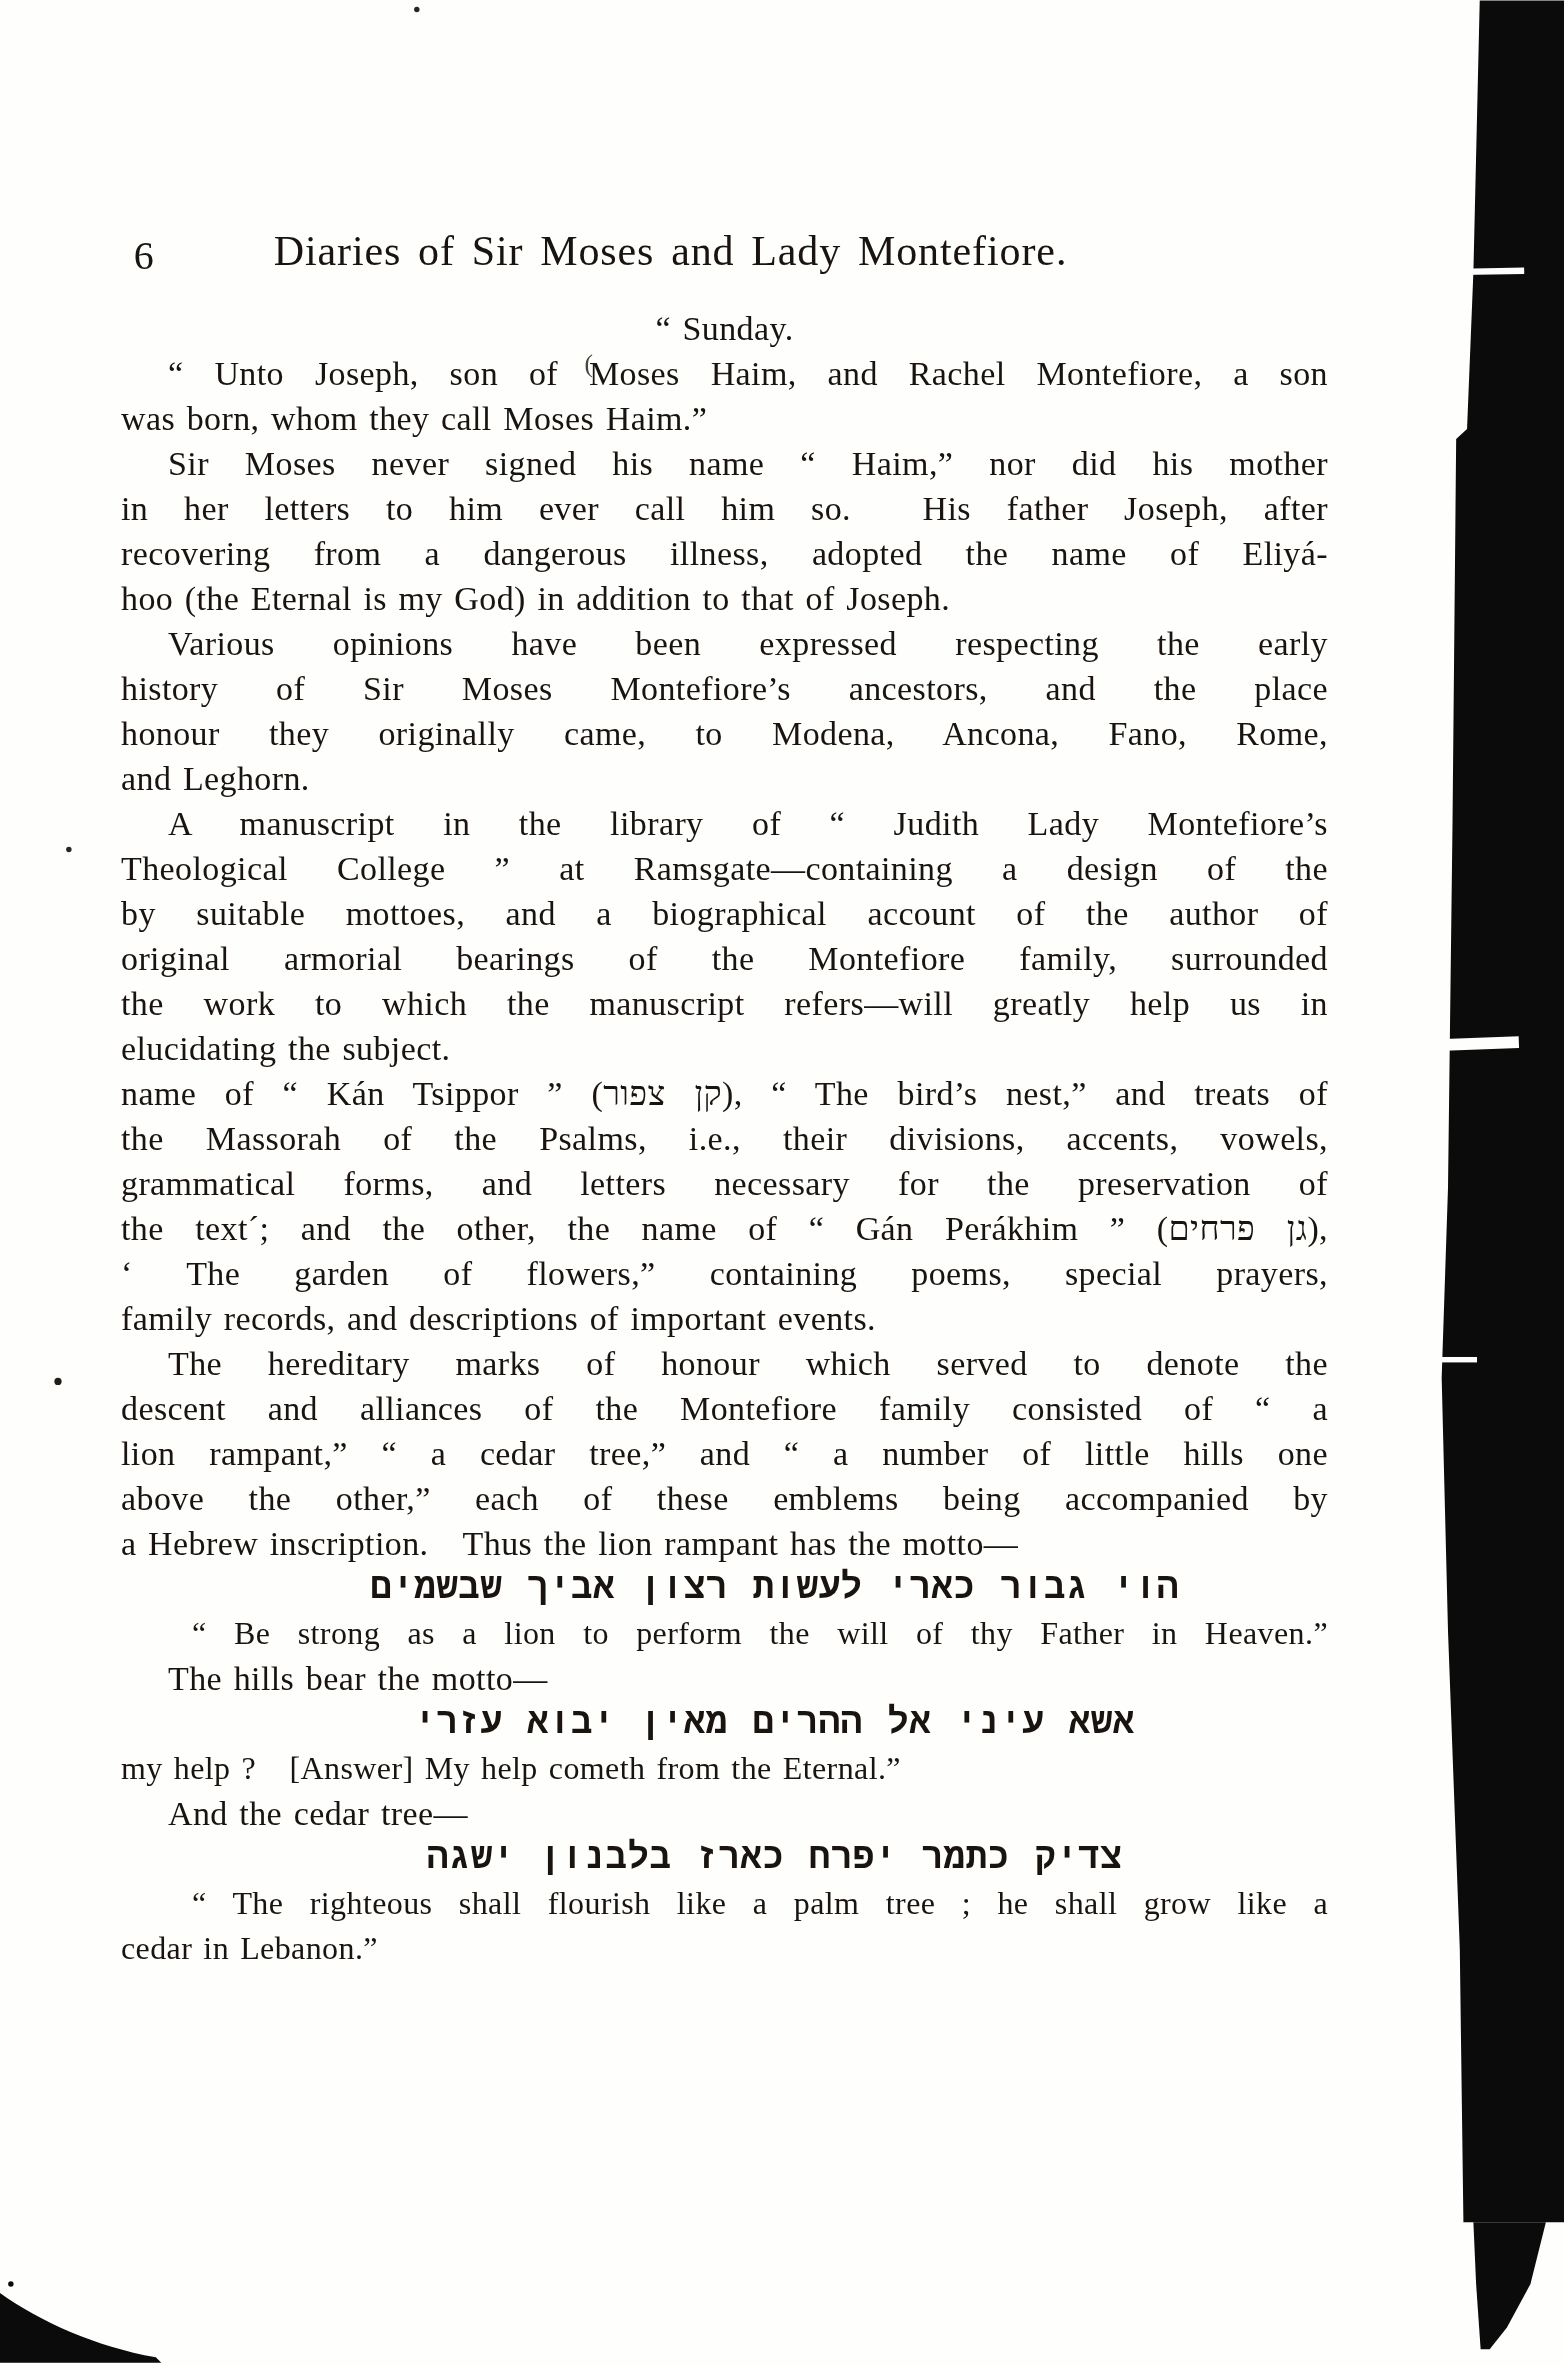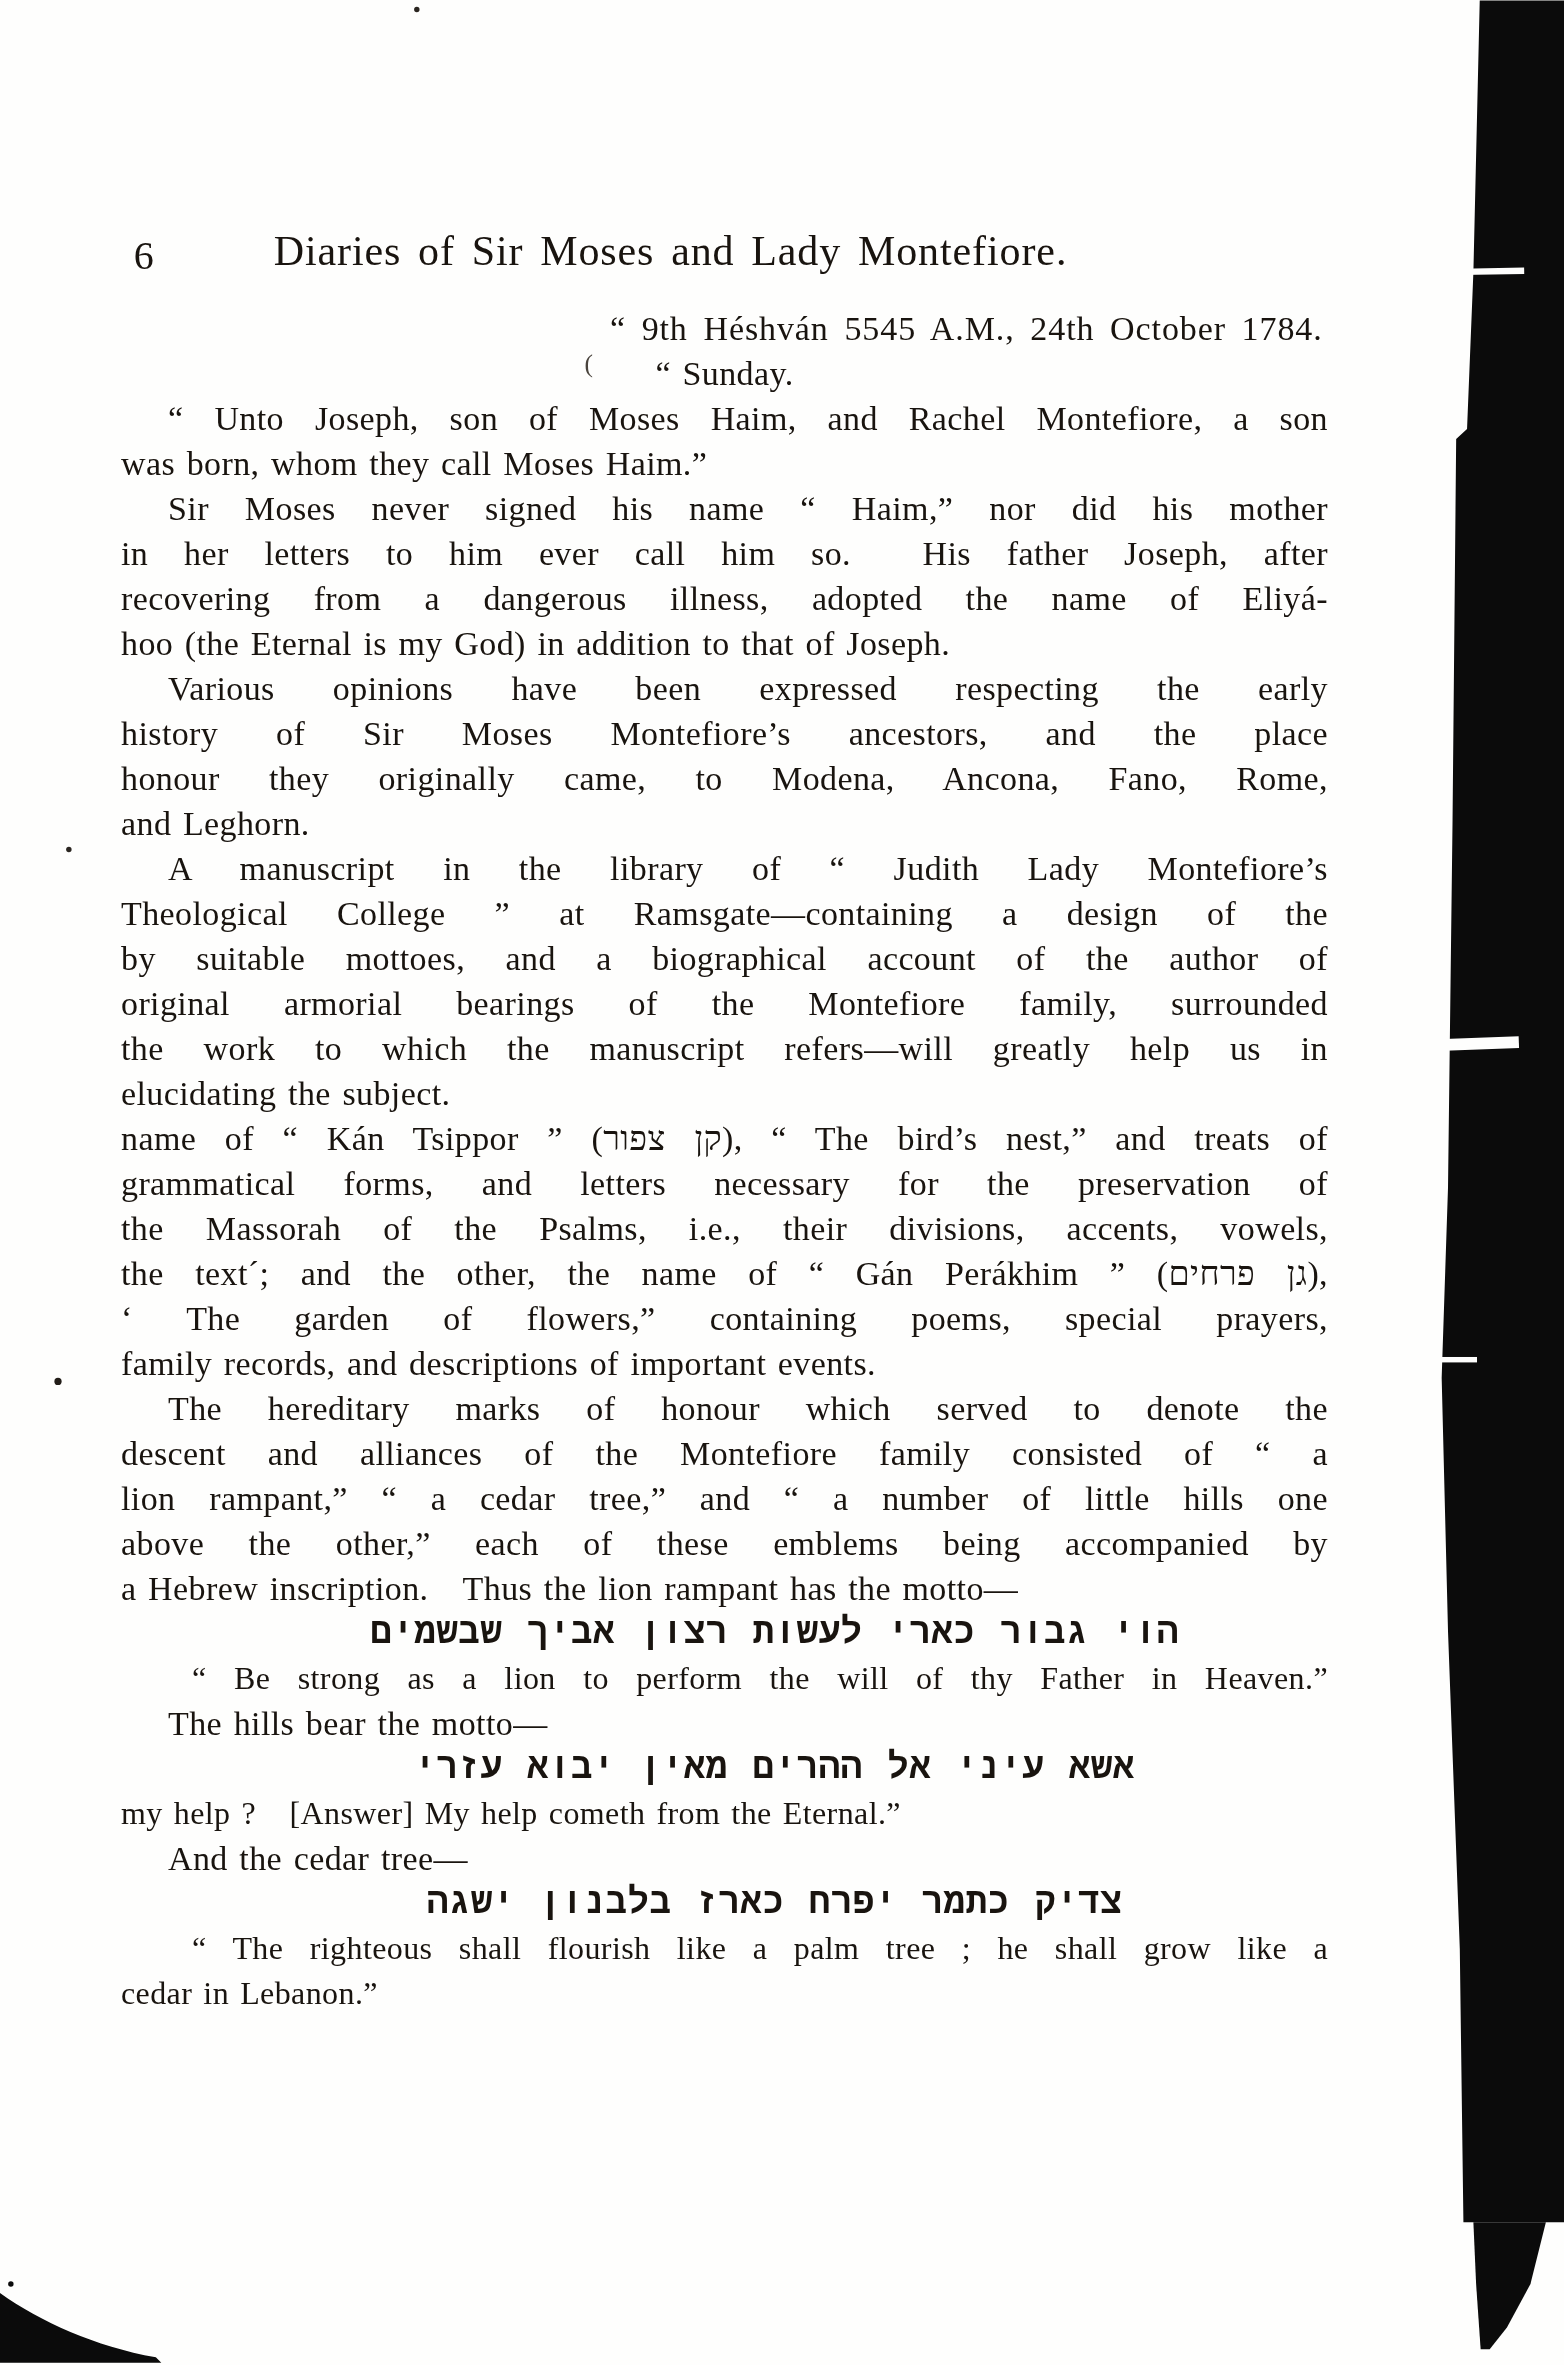--- a/index.html
+++ b/index.html
@@ -46,41 +46,40 @@
 <body>
 
 <div class="page">
 
   <div class="header">
     <div class="pagenum">6</div>
     <div class="title">Diaries of Sir Moses and Lady Montefiore.</div>
   </div>
 
   <div class="flow">
-      <div class="line right">“ 9th Héshván 5545 A.M., 24th October 1784.</div>
       <div class="line center">“ Sunday.</div>
       <div class="line indent just">“ Unto Joseph, son of Moses Haim, and Rachel Montefiore, a son</div>
       <div class="line">was born, whom they call Moses Haim.”</div>
       <div class="line indent just">Sir Moses never signed his name “ Haim,” nor did his mother</div>
       <div class="line just">in her letters to him ever call him so.  His father Joseph, after</div>
       <div class="line just">recovering from a dangerous illness, adopted the name of Eliyá-</div>
       <div class="line">hoo (the Eternal is my God) in addition to that of Joseph.</div>
       <div class="line indent just">Various opinions have been expressed respecting the early</div>
       <div class="line just">history of Sir Moses Montefiore’s ancestors, and the place</div>
       <div class="line just">honour they originally came, to Modena, Ancona, Fano, Rome,</div>
       <div class="line">and Leghorn.</div>
       <div class="line indent just">A manuscript in the library of “ Judith Lady Montefiore’s</div>
       <div class="line just">Theological College ” at Ramsgate—containing a design of the</div>
       <div class="line just">by suitable mottoes, and a biographical account of the author of</div>
       <div class="line just">original armorial bearings of the Montefiore family, surrounded</div>
       <div class="line just">the work to which the manuscript refers—will greatly help us in</div>
       <div class="line">elucidating the subject.</div>
       <div class="line just">name of “ Kán Tsippor ” (קן צפור), “ The bird’s nest,” and treats of</div>
+      <div class="line just">the Massorah of the Psalms, i.e., their divisions, accents, vowels,</div>
       <div class="line just">grammatical forms, and letters necessary for the preservation of</div>
-      <div class="line just">the Massorah of the Psalms, i.e., their divisions, accents, vowels,</div>
       <div class="line just">the text´; and the other, the name of “ Gán Perákhim ” (גן פרחים),</div>
       <div class="line just">‘ The garden of flowers,” containing poems, special prayers,</div>
       <div class="line">family records, and descriptions of important events.</div>
       <div class="line indent just">The hereditary marks of honour which served to denote the</div>
       <div class="line just">descent and alliances of the Montefiore family consisted of “ a</div>
       <div class="line just">lion rampant,” “ a cedar tree,” and “ a number of little hills one</div>
       <div class="line just">above the other,” each of these emblems being accompanied by</div>
       <div class="line">a Hebrew inscription.   Thus the lion rampant has the motto—</div>
       <div class="line hebrew" dir="rtl">הוי גבור כארי לעשות רצון אביך שבשמים</div>
       <div class="line trans indent just">“ Be strong as a lion to perform the will of thy Father in Heaven.”</div>

